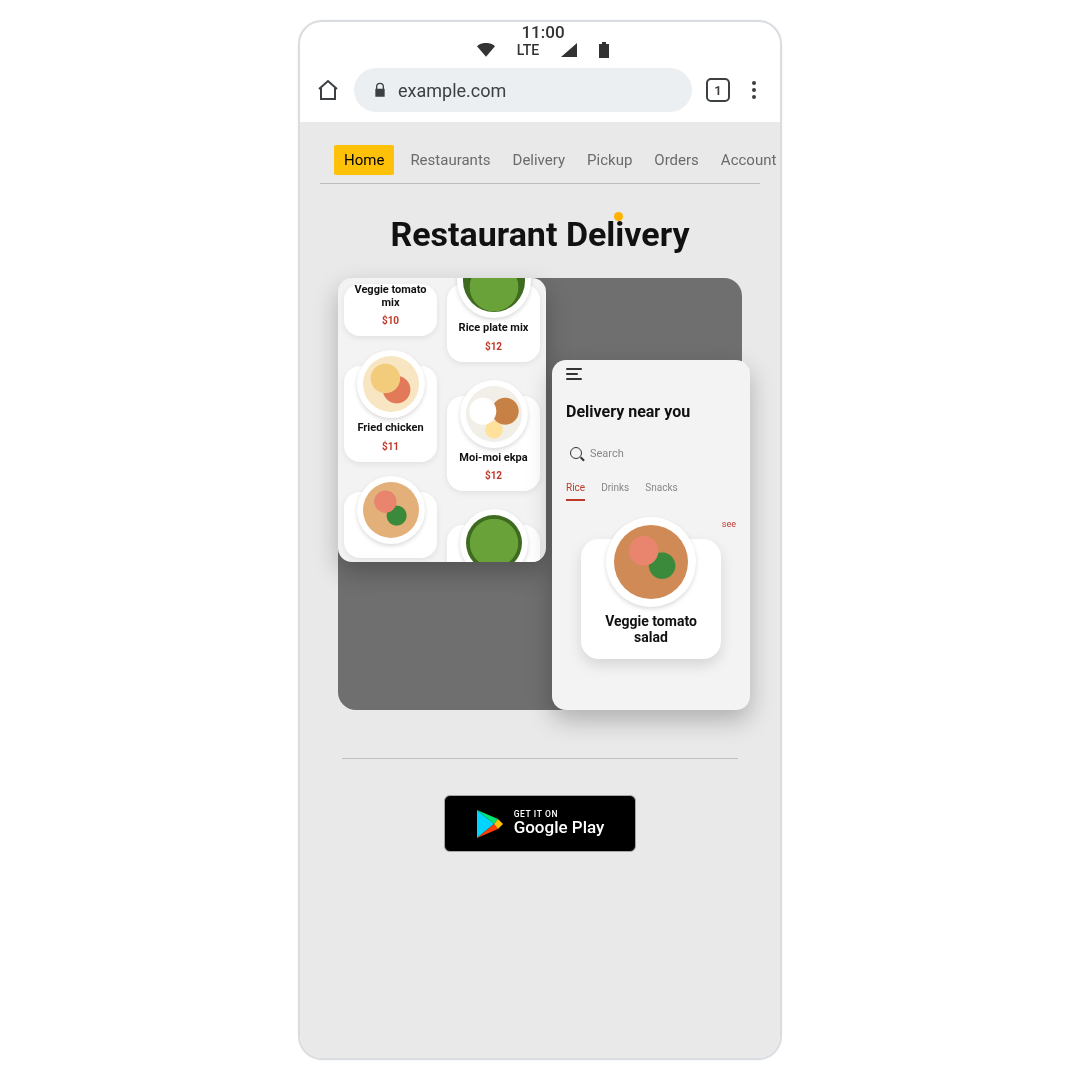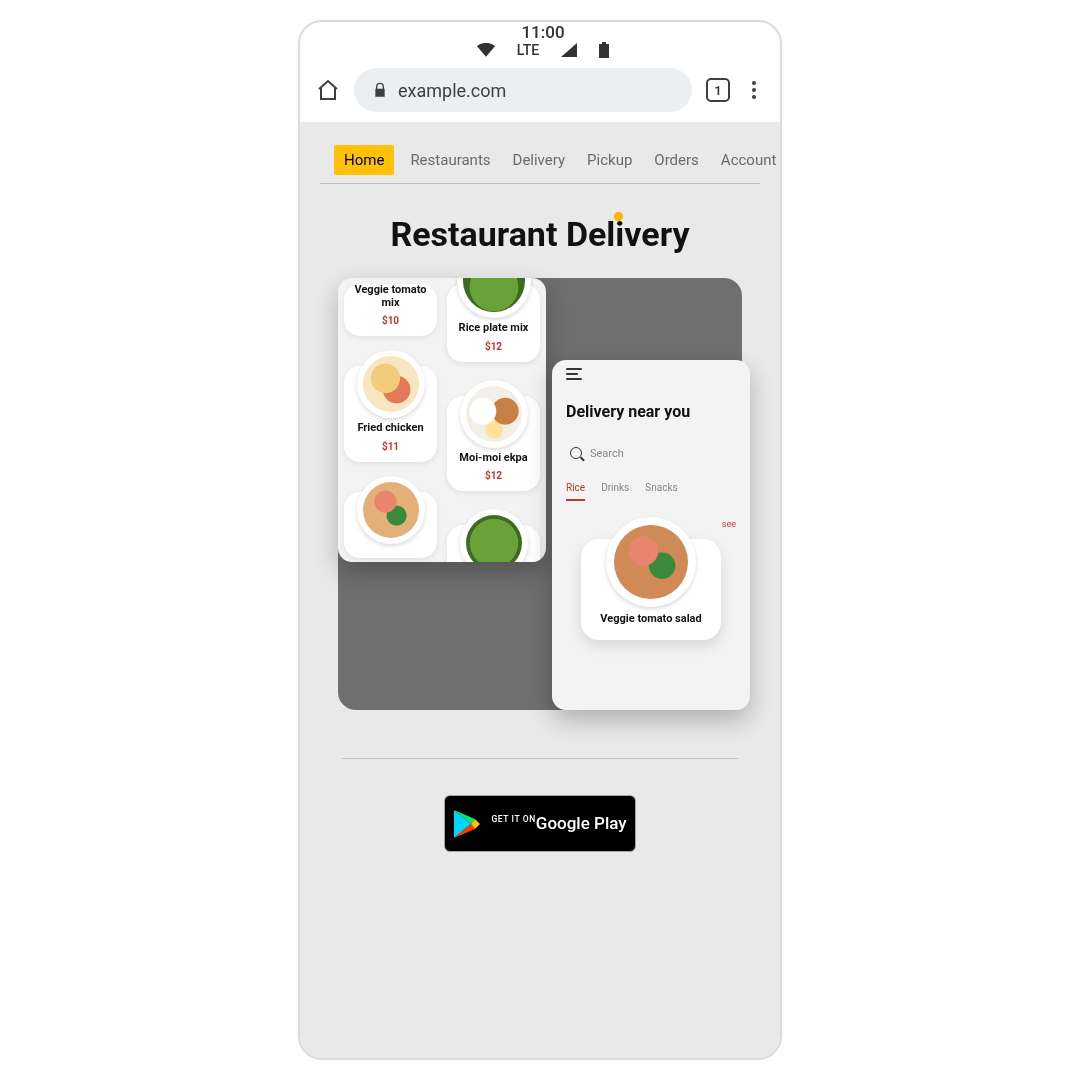--- a/index.html
+++ b/index.html
@@ -212,21 +212,21 @@
   .mr-tabs span.active { color:#c0392b; border-bottom: 2px solid #c0392b; }
   .mr-seeall { text-align:right; font-size:9px; color:#c0392b; margin-top:18px; }
   .mr-bigcard {
     width: 140px; margin: 10px auto 0;
     background:#fff; border-radius: 18px;
     text-align:center; padding: 8px 6px 14px;
     box-shadow: 0 6px 14px rgba(0,0,0,0.12);
   }
   .mr-bigcard .dish { width: 90px; height: 90px; margin-top: -30px; }
   .mr-bigcard .dish .dish-inner { inset: 8px; }
-  .mr-bigcard .food-name { font-size: 11px; margin-top: 6px; }
+  .mr-bigcard .food-name { font-size: 14px; margin-top: 6px; }
 
   .divider {
     margin: 48px 42px 0;
     height: 1px;
     background: #c0c0c0;
   }
 
   .cta-title {
     margin: 34px 30px 0;
     text-align: center;
@@ -244,21 +244,21 @@
     border: 1px solid #a6a6a6;
     border-radius: 6px;
     display: flex;
     align-items: center;
     justify-content: center;
     gap: 10px;
     color: #fff;
     cursor: pointer;
   }
   .play-logo { width: 28px; height: 30px; position:relative; }
-  .play-text { display:flex; flex-direction:row; line-height:1.05; }
+  .play-text { display:flex; flex-direction:column; line-height:1.05; }
   .play-text .line1 { font-size: 8.5px; letter-spacing: 0.6px; font-weight:500; }
   .play-text .line2 { font-size: 17px; font-weight: 500; }
 
 </style>
 </head>
 <body>
 
 <div class="device-frame">
 
   <div class="status-bar">

